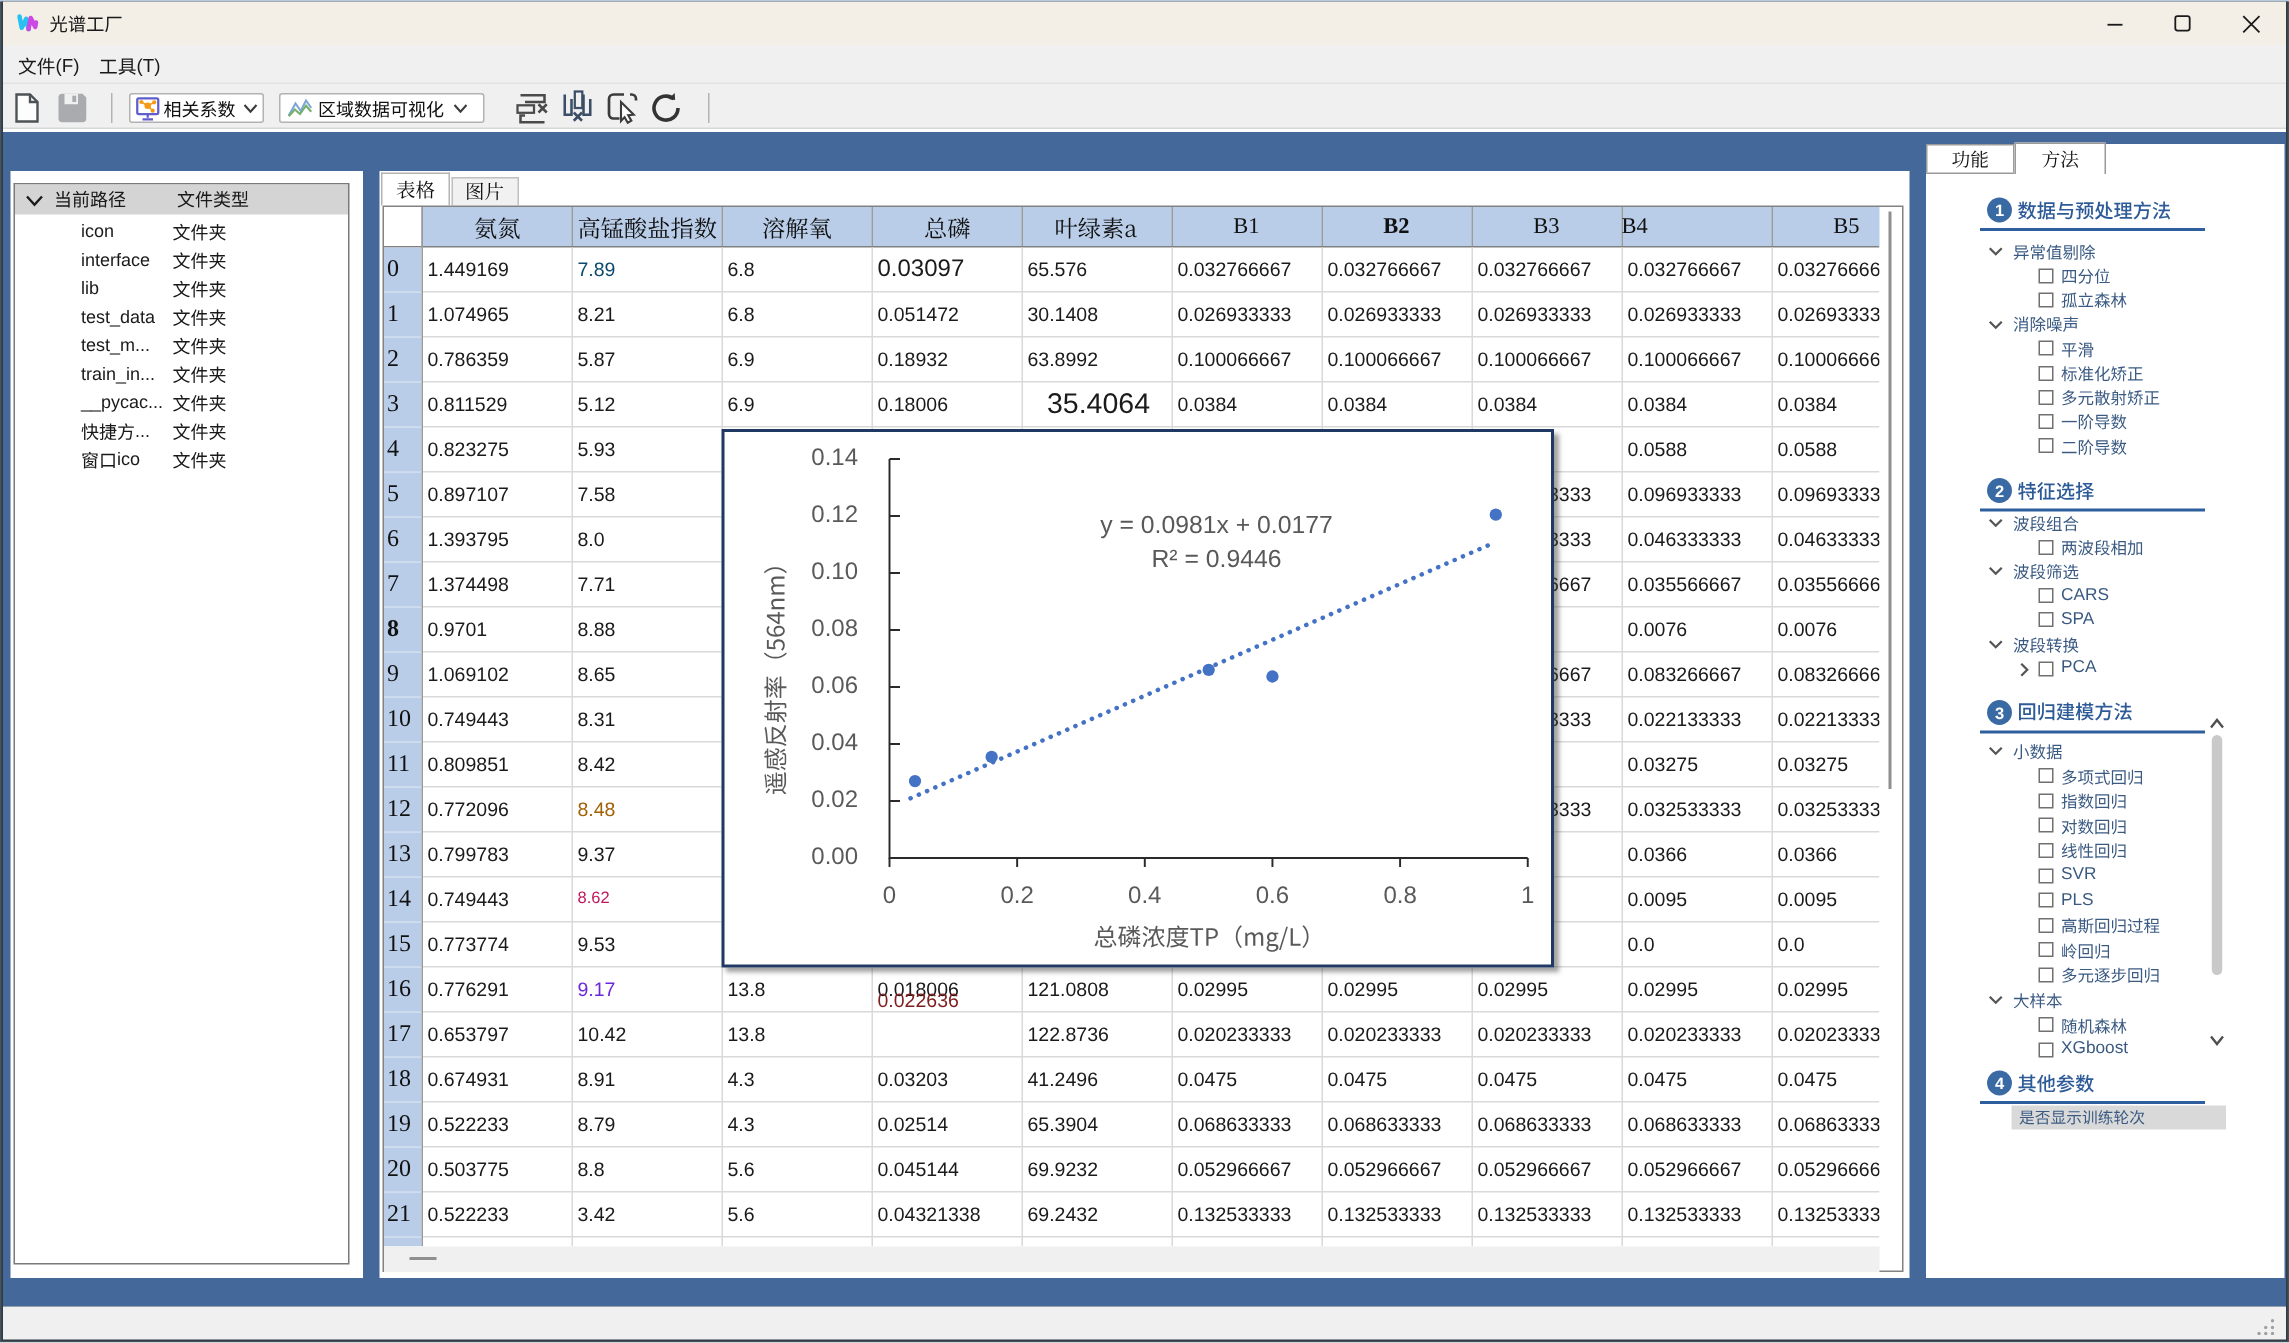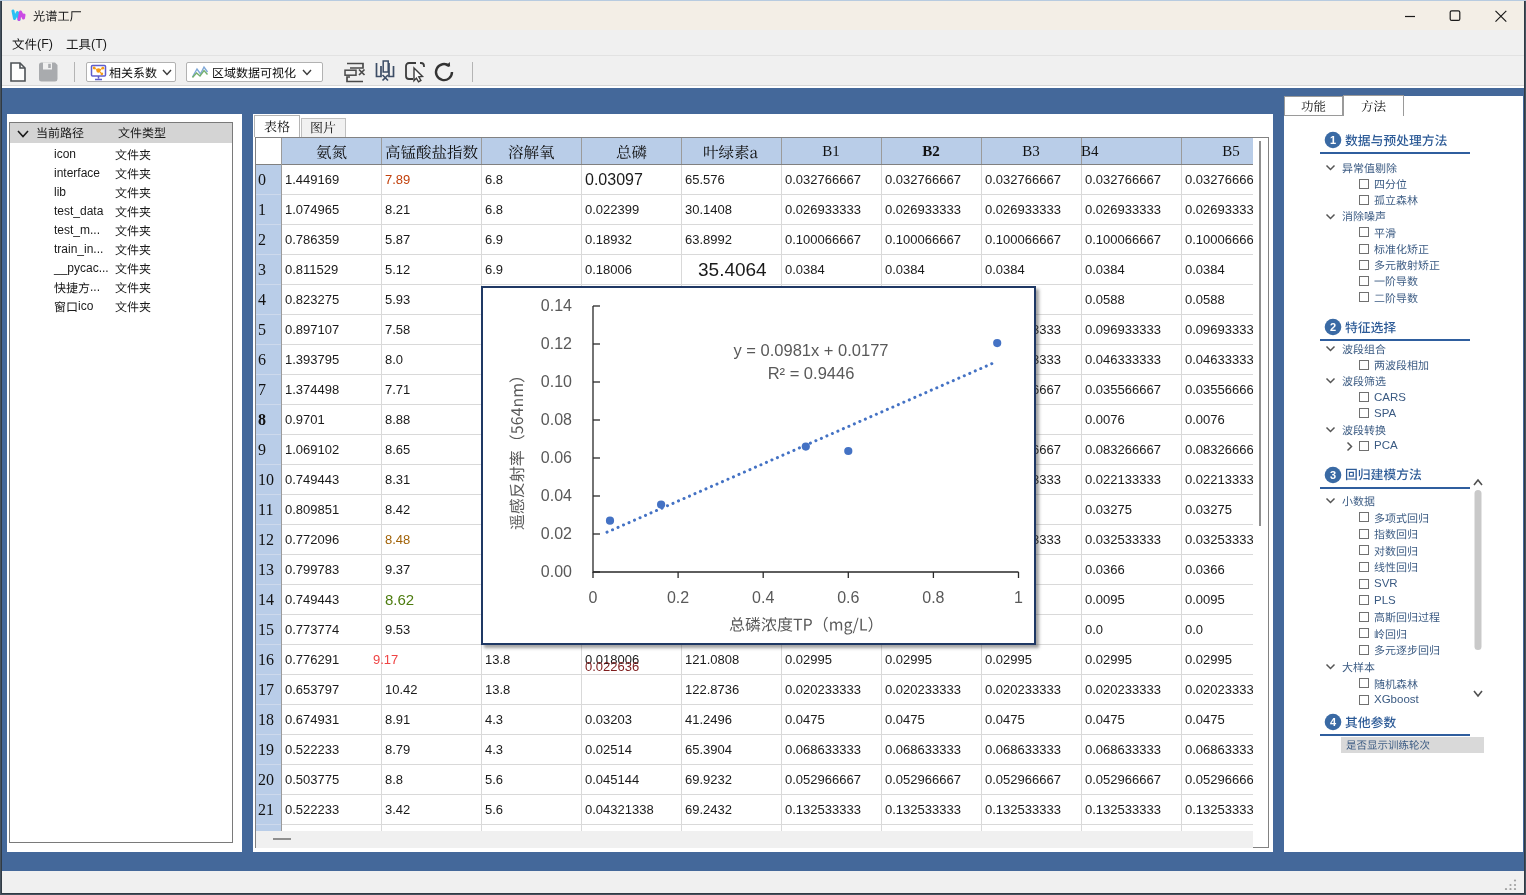--- a/index.html
+++ b/index.html
@@ -537,34 +537,34 @@
     <div style="position:absolute;left:26px;top:476px;width:971px;height:1px;background:#d9d9d9"></div>
     <div style="position:absolute;left:26px;top:506px;width:971px;height:1px;background:#d9d9d9"></div>
     <div style="position:absolute;left:26px;top:536px;width:971px;height:1px;background:#d9d9d9"></div>
     <div style="position:absolute;left:26px;top:566px;width:971px;height:1px;background:#d9d9d9"></div>
     <div style="position:absolute;left:26px;top:596px;width:971px;height:1px;background:#d9d9d9"></div>
     <div style="position:absolute;left:26px;top:626px;width:971px;height:1px;background:#d9d9d9"></div>
     <div style="position:absolute;left:26px;top:656px;width:971px;height:1px;background:#d9d9d9"></div>
     <div style="position:absolute;left:26px;top:686px;width:971px;height:1px;background:#d9d9d9"></div>
     <div class="lf" style="position:absolute;left:2px;top:27px;font-size:16px;font-weight:normal;color:#111;line-height:29px">0</div>
     <div class="ls" style="position:absolute;left:29px;top:27px;font-size:13px;color:#1a1a1a;line-height:29px">1.449169</div>
-    <div class="ls" style="position:absolute;left:129px;top:27px;font-size:13px;color:#c2410c;line-height:29px">7.89</div>
+    <div class="ls" style="position:absolute;left:129px;top:27px;font-size:13px;color:#0c4a6e;line-height:29px">7.89</div>
     <div class="ls" style="position:absolute;left:229px;top:27px;font-size:13px;color:#1a1a1a;line-height:29px">6.8</div>
     <div class="ls" style="position:absolute;left:329px;top:27px;font-size:16px;color:#1a1a1a;line-height:29px">0.03097</div>
     <div class="ls" style="position:absolute;left:429px;top:27px;font-size:13px;color:#1a1a1a;line-height:29px">65.576</div>
     <div class="ls" style="position:absolute;left:529px;top:27px;font-size:13px;color:#1a1a1a;line-height:29px">0.032766667</div>
     <div class="ls" style="position:absolute;left:629px;top:27px;font-size:13px;color:#1a1a1a;line-height:29px">0.032766667</div>
     <div class="ls" style="position:absolute;left:729px;top:27px;font-size:13px;color:#1a1a1a;line-height:29px">0.032766667</div>
     <div class="ls" style="position:absolute;left:829px;top:27px;font-size:13px;color:#1a1a1a;line-height:29px">0.032766667</div>
     <div class="ls" style="position:absolute;left:929px;top:27px;font-size:13px;color:#1a1a1a;line-height:29px">0.032766667</div>
     <div class="lf" style="position:absolute;left:2px;top:57px;font-size:16px;font-weight:normal;color:#111;line-height:29px">1</div>
     <div class="ls" style="position:absolute;left:29px;top:57px;font-size:13px;color:#1a1a1a;line-height:29px">1.074965</div>
     <div class="ls" style="position:absolute;left:129px;top:57px;font-size:13px;color:#1a1a1a;line-height:29px">8.21</div>
     <div class="ls" style="position:absolute;left:229px;top:57px;font-size:13px;color:#1a1a1a;line-height:29px">6.8</div>
-    <div class="ls" style="position:absolute;left:329px;top:57px;font-size:13px;color:#1a1a1a;line-height:29px">0.022399</div>
+    <div class="ls" style="position:absolute;left:329px;top:57px;font-size:13px;color:#1a1a1a;line-height:29px">0.051472</div>
     <div class="ls" style="position:absolute;left:429px;top:57px;font-size:13px;color:#1a1a1a;line-height:29px">30.1408</div>
     <div class="ls" style="position:absolute;left:529px;top:57px;font-size:13px;color:#1a1a1a;line-height:29px">0.026933333</div>
     <div class="ls" style="position:absolute;left:629px;top:57px;font-size:13px;color:#1a1a1a;line-height:29px">0.026933333</div>
     <div class="ls" style="position:absolute;left:729px;top:57px;font-size:13px;color:#1a1a1a;line-height:29px">0.026933333</div>
     <div class="ls" style="position:absolute;left:829px;top:57px;font-size:13px;color:#1a1a1a;line-height:29px">0.026933333</div>
     <div class="ls" style="position:absolute;left:929px;top:57px;font-size:13px;color:#1a1a1a;line-height:29px">0.026933333</div>
     <div class="lf" style="position:absolute;left:2px;top:87px;font-size:16px;font-weight:normal;color:#111;line-height:29px">2</div>
     <div class="ls" style="position:absolute;left:29px;top:87px;font-size:13px;color:#1a1a1a;line-height:29px">0.786359</div>
     <div class="ls" style="position:absolute;left:129px;top:87px;font-size:13px;color:#1a1a1a;line-height:29px">5.87</div>
     <div class="ls" style="position:absolute;left:229px;top:87px;font-size:13px;color:#1a1a1a;line-height:29px">6.9</div>
@@ -691,21 +691,21 @@
     <div class="ls" style="position:absolute;left:229px;top:417px;font-size:13px;color:#1a1a1a;line-height:29px">6.8</div>
     <div class="ls" style="position:absolute;left:329px;top:417px;font-size:13px;color:#1a1a1a;line-height:29px">0.0366</div>
     <div class="ls" style="position:absolute;left:429px;top:417px;font-size:13px;color:#1a1a1a;line-height:29px">49.37</div>
     <div class="ls" style="position:absolute;left:529px;top:417px;font-size:13px;color:#1a1a1a;line-height:29px">0.0366</div>
     <div class="ls" style="position:absolute;left:629px;top:417px;font-size:13px;color:#1a1a1a;line-height:29px">0.0366</div>
     <div class="ls" style="position:absolute;left:729px;top:417px;font-size:13px;color:#1a1a1a;line-height:29px">0.0366</div>
     <div class="ls" style="position:absolute;left:829px;top:417px;font-size:13px;color:#1a1a1a;line-height:29px">0.0366</div>
     <div class="ls" style="position:absolute;left:929px;top:417px;font-size:13px;color:#1a1a1a;line-height:29px">0.0366</div>
     <div class="lf" style="position:absolute;left:2px;top:447px;font-size:16px;font-weight:normal;color:#111;line-height:29px">14</div>
     <div class="ls" style="position:absolute;left:29px;top:447px;font-size:13px;color:#1a1a1a;line-height:29px">0.749443</div>
-    <div class="ls" style="position:absolute;left:129px;top:447px;font-size:15px;color:#4d7c0f;line-height:29px">8.62</div>
+    <div class="ls" style="position:absolute;left:129px;top:447px;font-size:11px;color:#be185d;line-height:29px">8.62</div>
     <div class="ls" style="position:absolute;left:229px;top:447px;font-size:13px;color:#1a1a1a;line-height:29px">7.2</div>
     <div class="ls" style="position:absolute;left:329px;top:447px;font-size:13px;color:#1a1a1a;line-height:29px">0.0095</div>
     <div class="ls" style="position:absolute;left:429px;top:447px;font-size:13px;color:#1a1a1a;line-height:29px">42.19</div>
     <div class="ls" style="position:absolute;left:529px;top:447px;font-size:13px;color:#1a1a1a;line-height:29px">0.0095</div>
     <div class="ls" style="position:absolute;left:629px;top:447px;font-size:13px;color:#1a1a1a;line-height:29px">0.0095</div>
     <div class="ls" style="position:absolute;left:729px;top:447px;font-size:13px;color:#1a1a1a;line-height:29px">0.0095</div>
     <div class="ls" style="position:absolute;left:829px;top:447px;font-size:13px;color:#1a1a1a;line-height:29px">0.0095</div>
     <div class="ls" style="position:absolute;left:929px;top:447px;font-size:13px;color:#1a1a1a;line-height:29px">0.0095</div>
     <div class="lf" style="position:absolute;left:2px;top:477px;font-size:16px;font-weight:normal;color:#111;line-height:29px">15</div>
     <div class="ls" style="position:absolute;left:29px;top:477px;font-size:13px;color:#1a1a1a;line-height:29px">0.773774</div>
@@ -713,21 +713,21 @@
     <div class="ls" style="position:absolute;left:229px;top:477px;font-size:13px;color:#1a1a1a;line-height:29px">7.1</div>
     <div class="ls" style="position:absolute;left:329px;top:477px;font-size:13px;color:#1a1a1a;line-height:29px">0.0</div>
     <div class="ls" style="position:absolute;left:429px;top:477px;font-size:13px;color:#1a1a1a;line-height:29px">44.77</div>
     <div class="ls" style="position:absolute;left:529px;top:477px;font-size:13px;color:#1a1a1a;line-height:29px">0.0</div>
     <div class="ls" style="position:absolute;left:629px;top:477px;font-size:13px;color:#1a1a1a;line-height:29px">0.0</div>
     <div class="ls" style="position:absolute;left:729px;top:477px;font-size:13px;color:#1a1a1a;line-height:29px">0.0</div>
     <div class="ls" style="position:absolute;left:829px;top:477px;font-size:13px;color:#1a1a1a;line-height:29px">0.0</div>
     <div class="ls" style="position:absolute;left:929px;top:477px;font-size:13px;color:#1a1a1a;line-height:29px">0.0</div>
     <div class="lf" style="position:absolute;left:2px;top:507px;font-size:16px;font-weight:normal;color:#111;line-height:29px">16</div>
     <div class="ls" style="position:absolute;left:29px;top:507px;font-size:13px;color:#1a1a1a;line-height:29px">0.776291</div>
-    <div class="ls" style="position:absolute;left:117px;top:507px;font-size:13px;color:#ef4444;line-height:29px">9.17</div>
+    <div class="ls" style="position:absolute;left:129px;top:507px;font-size:13px;color:#6d28d9;line-height:29px">9.17</div>
     <div class="ls" style="position:absolute;left:229px;top:507px;font-size:13px;color:#1a1a1a;line-height:29px">13.8</div>
     <div class="ls" style="position:absolute;left:329px;top:507px;font-size:13px;color:#1a1a1a;line-height:29px">0.018006</div>
     <div class="ls" style="position:absolute;left:429px;top:507px;font-size:13px;color:#1a1a1a;line-height:29px">121.0808</div>
     <div class="ls" style="position:absolute;left:529px;top:507px;font-size:13px;color:#1a1a1a;line-height:29px">0.02995</div>
     <div class="ls" style="position:absolute;left:629px;top:507px;font-size:13px;color:#1a1a1a;line-height:29px">0.02995</div>
     <div class="ls" style="position:absolute;left:729px;top:507px;font-size:13px;color:#1a1a1a;line-height:29px">0.02995</div>
     <div class="ls" style="position:absolute;left:829px;top:507px;font-size:13px;color:#1a1a1a;line-height:29px">0.02995</div>
     <div class="ls" style="position:absolute;left:929px;top:507px;font-size:13px;color:#1a1a1a;line-height:29px">0.02995</div>
     <div class="lf" style="position:absolute;left:2px;top:537px;font-size:16px;font-weight:normal;color:#111;line-height:29px">17</div>
     <div class="ls" style="position:absolute;left:29px;top:537px;font-size:13px;color:#1a1a1a;line-height:29px">0.653797</div>

